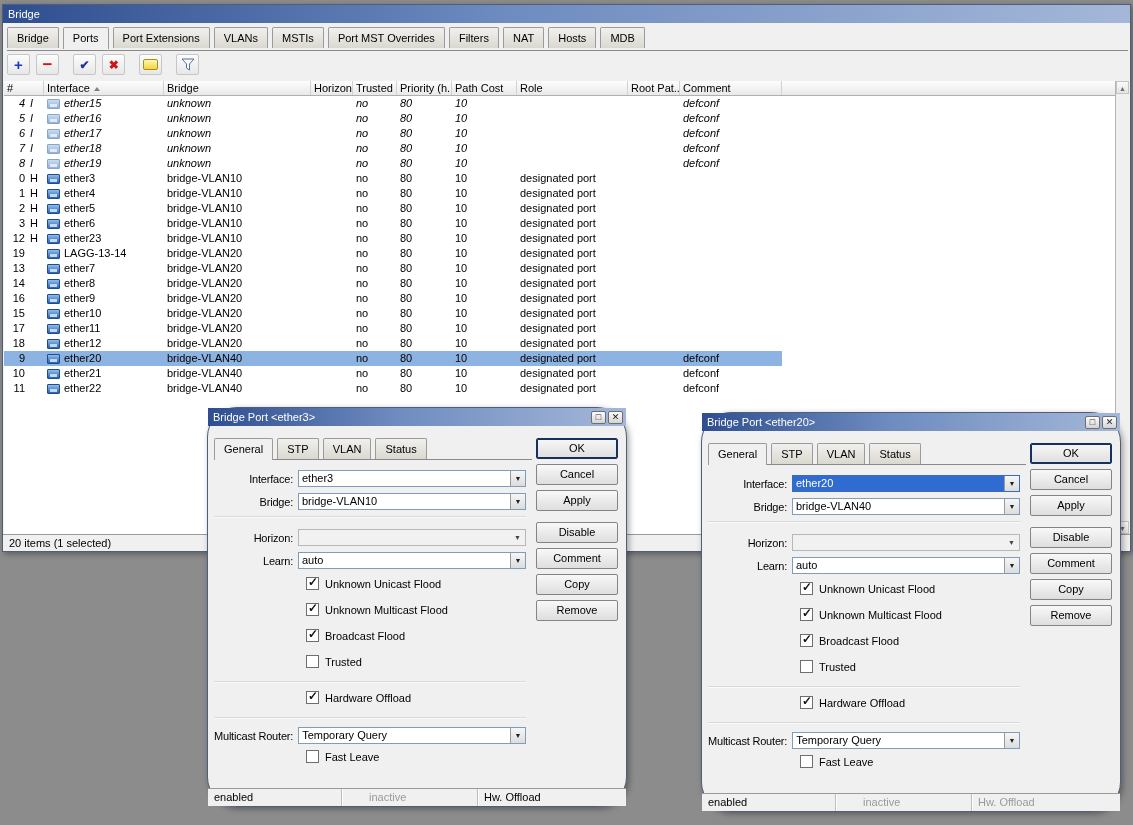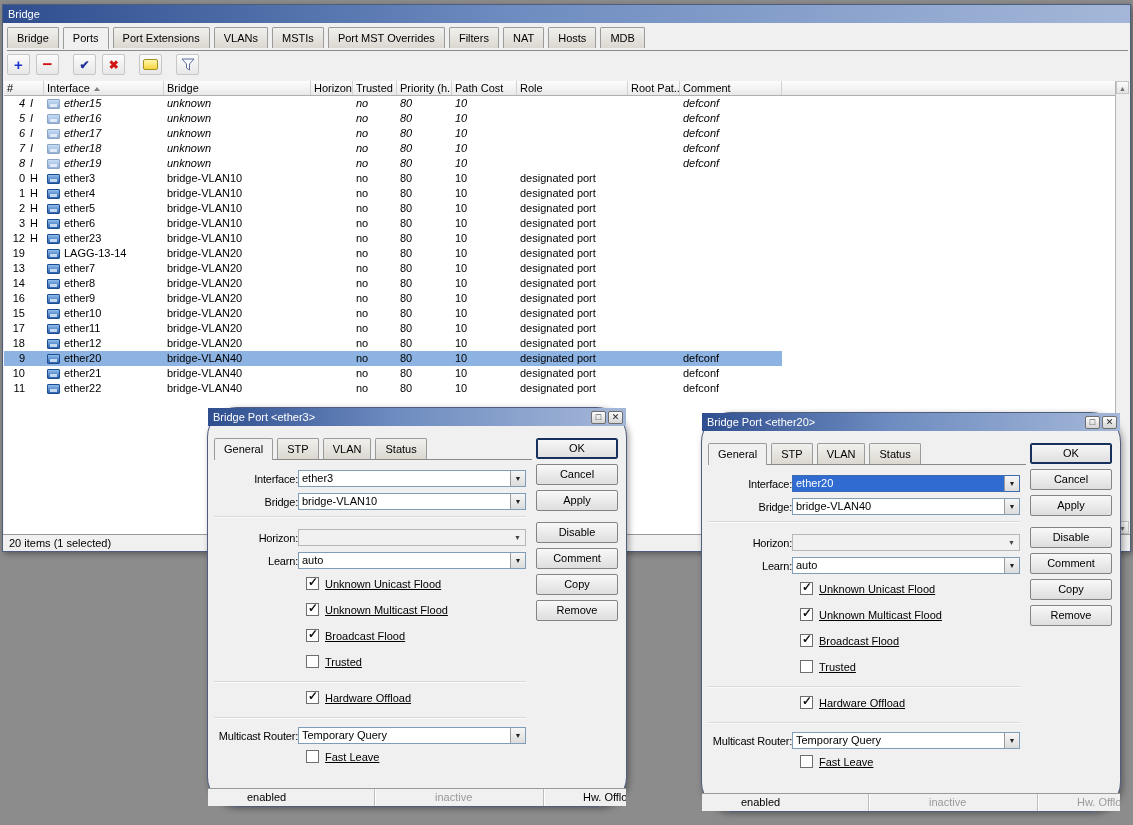--- a/index.html
+++ b/index.html
@@ -86,40 +86,40 @@
   .dtabs::after { content:""; position:absolute; left:0; right:0; bottom:0; border-bottom:1px solid #8a8a8a; }
   .btncol { position:absolute; top:12px; right:8px; width:82px; }
   .db { height:21px; margin-bottom:5px; text-align:center; line-height:19px;
     background:linear-gradient(#f8f8f8,#dedede); border:1px solid #848484; border-radius:2px; }
   .db.default { border-color:#16325c; box-shadow:inset 0 0 0 1px #16325c; }
   .db.gap-top { margin-top:11px; }
 
   .form { position:absolute; top:44px; left:6px; width:312px; }
   .frow { display:flex; align-items:center; height:17px; margin-bottom:6px; }
   .frow.mb8 { margin-bottom:8px; }
-  .flabel { flex:0 0 84px; text-align:right; white-space:nowrap; letter-spacing:-0.2px; }
+  .flabel { flex:0 0 84px; text-align:right; padding-right:5px; white-space:nowrap; letter-spacing:-0.2px; }
   .combo { flex:1; display:flex; height:17px; background:#fff; border:1px solid #7f9db9; }
   .combo .val { flex:1; padding:1px 3px; line-height:13px; overflow:hidden; white-space:nowrap; }
   .combo .arrow { flex:0 0 15px; text-align:center; font-size:7px; line-height:15px; color:#222;
     background:linear-gradient(#f6f6f6,#dcdcdc); border-left:1px solid #9a9a9a; }
   .combo.disabled { background:#f1f1f1; border-color:#b7b7b7; }
   .combo.disabled .arrow { background:none; border-left:none; color:#444; }
   .combo.focused { border-color:#3c6bb4; }
   .combo.focused .val { background:#2f6bd0; color:#fff; }
 
-  .crow { display:flex; align-items:center; height:13px; margin:0 0 13px 92px;text-decoration:underline; }
+  .crow { display:flex; align-items:center; height:13px; margin:0 0 13px 92px; }
   .cb { flex:0 0 13px; width:13px; height:13px; background:#fff; border:1px solid #6e6e6e; position:relative; margin-right:6px; }
   .cb.checked::after { content:"✓"; position:absolute; left:1px; top:-3px; font-size:12px; font-weight:bold; color:#111; }
   .sep { height:2px; border-top:1px solid #d9d9d9; border-bottom:1px solid #fbfbfb; margin:5px 0 11px; }
   .sep.tight { margin:3px 0 8px; }
 
   .dstatus { position:absolute; left:0; right:0; bottom:0; height:18px; display:flex;
     border-top:1px solid #9a9a9a; background:#f0f0f0; }
   .dpanel { padding:2px 6px; overflow:hidden; white-space:nowrap;
-    border-right:1px solid #bdbdbd; box-shadow:1px 0 0 #fff;margin-left:33px; }
+    border-right:1px solid #bdbdbd; box-shadow:1px 0 0 #fff; }
   .dpanel.p1 { flex:0 0 134px; }
   .dpanel.p2 { flex:0 0 136px;padding-left:27px; }
   .dpanel.p3 { flex:1; border-right:none; box-shadow:none; }
   .muted { color:#9a9a9a; }
 </style>
 </head>
 <body>
 
 <div class="win" id="main-window">
   <div class="titlebar">

